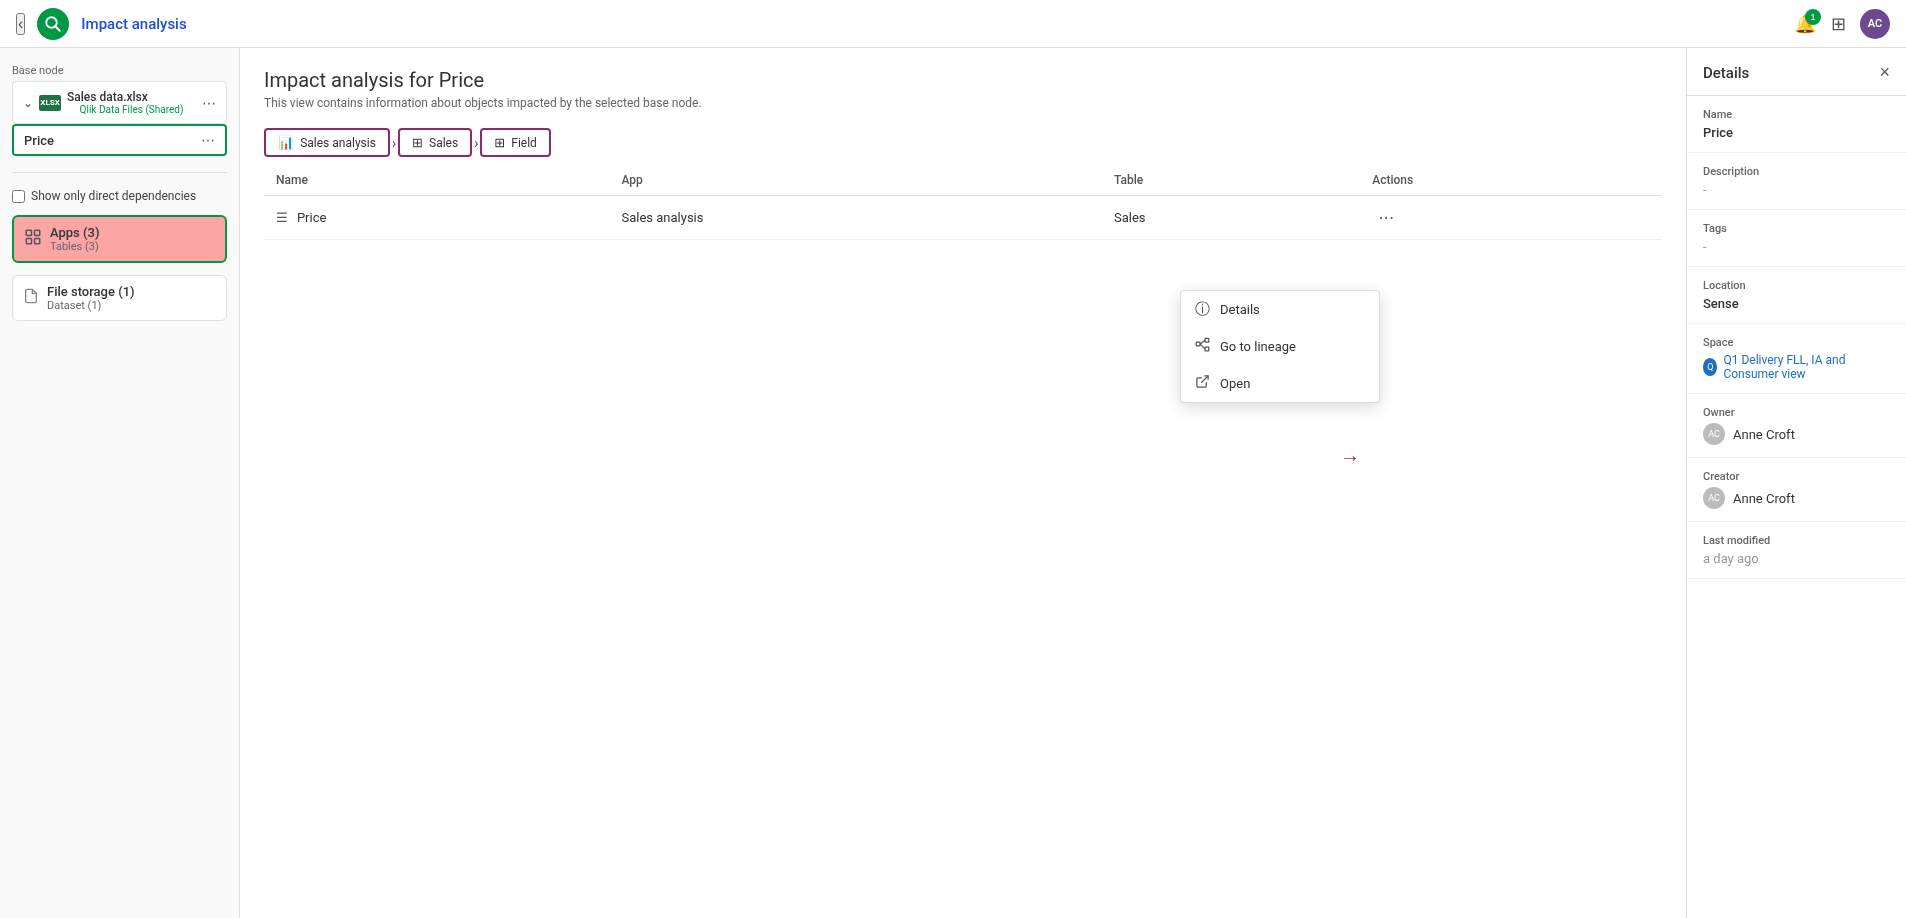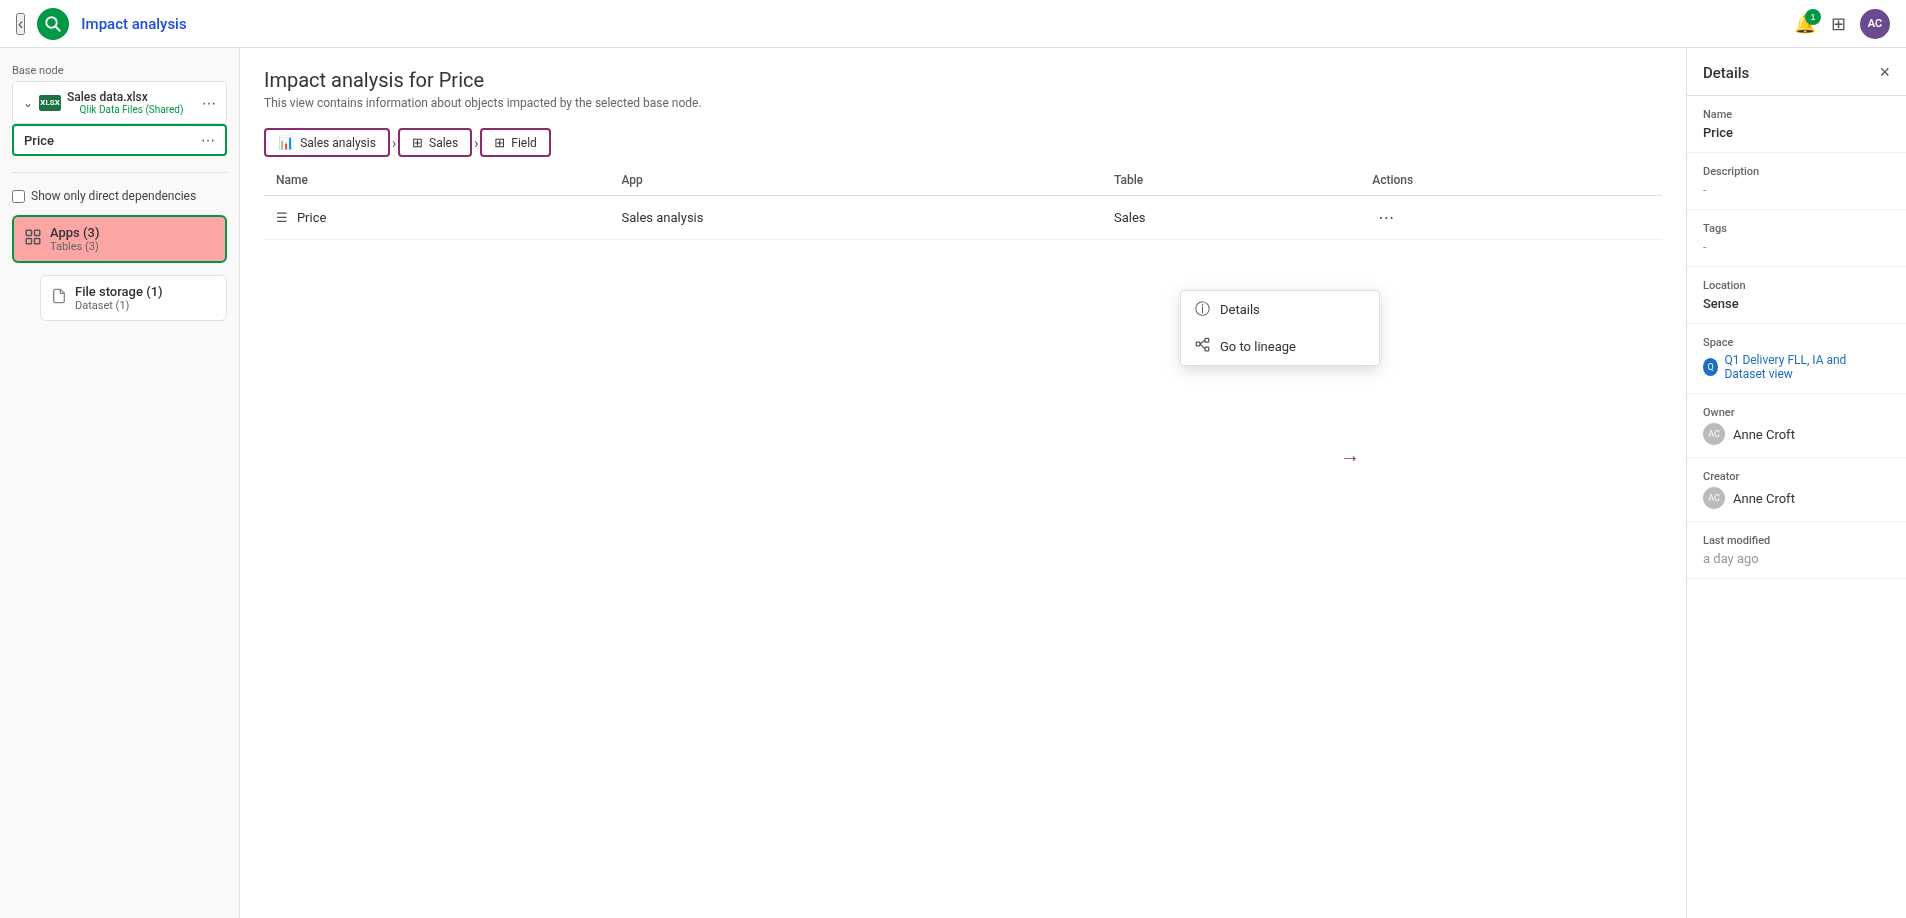--- a/index.html
+++ b/index.html
@@ -81,21 +81,21 @@
       border: 2px solid #009845; border-radius: 6px;
       padding: 8px 10px; background: #fca5a5; display: flex; align-items: center; gap: 8px;
     }
     .dep-icon { color: #555; font-size: 16px; }
     .dep-info { flex: 1; }
     .dep-title { font-size: 13px; font-weight: 500; }
     .dep-sub { font-size: 11px; color: #666; }
 
     .dep-card-plain {
       border: 1px solid #e0e0e0; border-radius: 6px;
-      padding: 8px 10px; background: #fff; display: flex; align-items: center; gap: 8px; margin-left: 28px;
+      padding: 8px 10px; background: #fff; display: flex; align-items: center; gap: 8px;
     }
     .dep-icon-plain { color: #888; font-size: 15px; }
 
     
     .content { flex: 1; display: flex; flex-direction: column; overflow: hidden; }
 
     .content-header { padding: 20px 24px 10px; }
     .content-title { font-size: 20px; font-weight: 400; color: #333; margin-bottom: 4px; }
     .content-subtitle { font-size: 12px; color: #666; }
 
@@ -355,21 +355,21 @@
 
     <div class="panel-section">
       <div class="panel-field-label">Location</div>
       <div class="panel-field-value">Sense</div>
     </div>
 
     <div class="panel-section">
       <div class="panel-field-label">Space</div>
       <div class="space-badge">
         <div class="space-icon-circle">Q</div>
-        <span class="space-text">Q1 Delivery FLL, IA and Dataset view</span>
+        <span class="space-text">Q1 Delivery FLL, IA and Consumer view</span>
       </div>
     </div>
 
     <div class="panel-section">
       <div class="panel-field-label">Owner</div>
       <div class="owner-row">
         <div class="owner-avatar">AC</div>
         <span class="owner-name">Anne Croft</span>
       </div>
     </div>
@@ -399,15 +399,25 @@
       <svg width="15" height="15" viewBox="0 0 24 24" fill="none" stroke="#555" stroke-width="2">
         <rect x="2" y="8" width="6" height="6" rx="1"></rect>
         <rect x="16" y="2" width="6" height="6" rx="1"></rect>
         <rect x="16" y="16" width="6" height="6" rx="1"></rect>
         <line x1="8" y1="11" x2="16" y2="5"></line>
         <line x1="8" y1="11" x2="16" y2="19"></line>
       </svg>
     </span>
     <span>Go to lineage</span>
   </div>
+  <div class="dropdown-item">
+    <span class="dropdown-icon">
+      <svg width="15" height="15" viewBox="0 0 24 24" fill="none" stroke="#555" stroke-width="2">
+        <path d="M18 13v6a2 2 0 01-2 2H5a2 2 0 01-2-2V8a2 2 0 012-2h6"></path>
+        <polyline points="15,3 21,3 21,9"></polyline>
+        <line x1="10" y1="14" x2="21" y2="3"></line>
+      </svg>
+    </span>
+    <span>Open</span>
+  </div>
 </div>
 
 <div class="arrow-indicator">→</div>
 
 </body></html>

